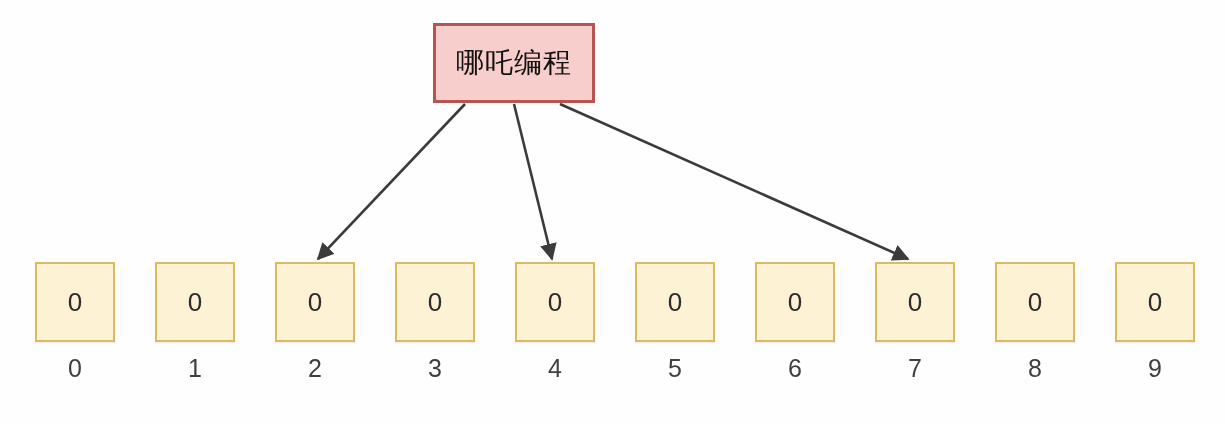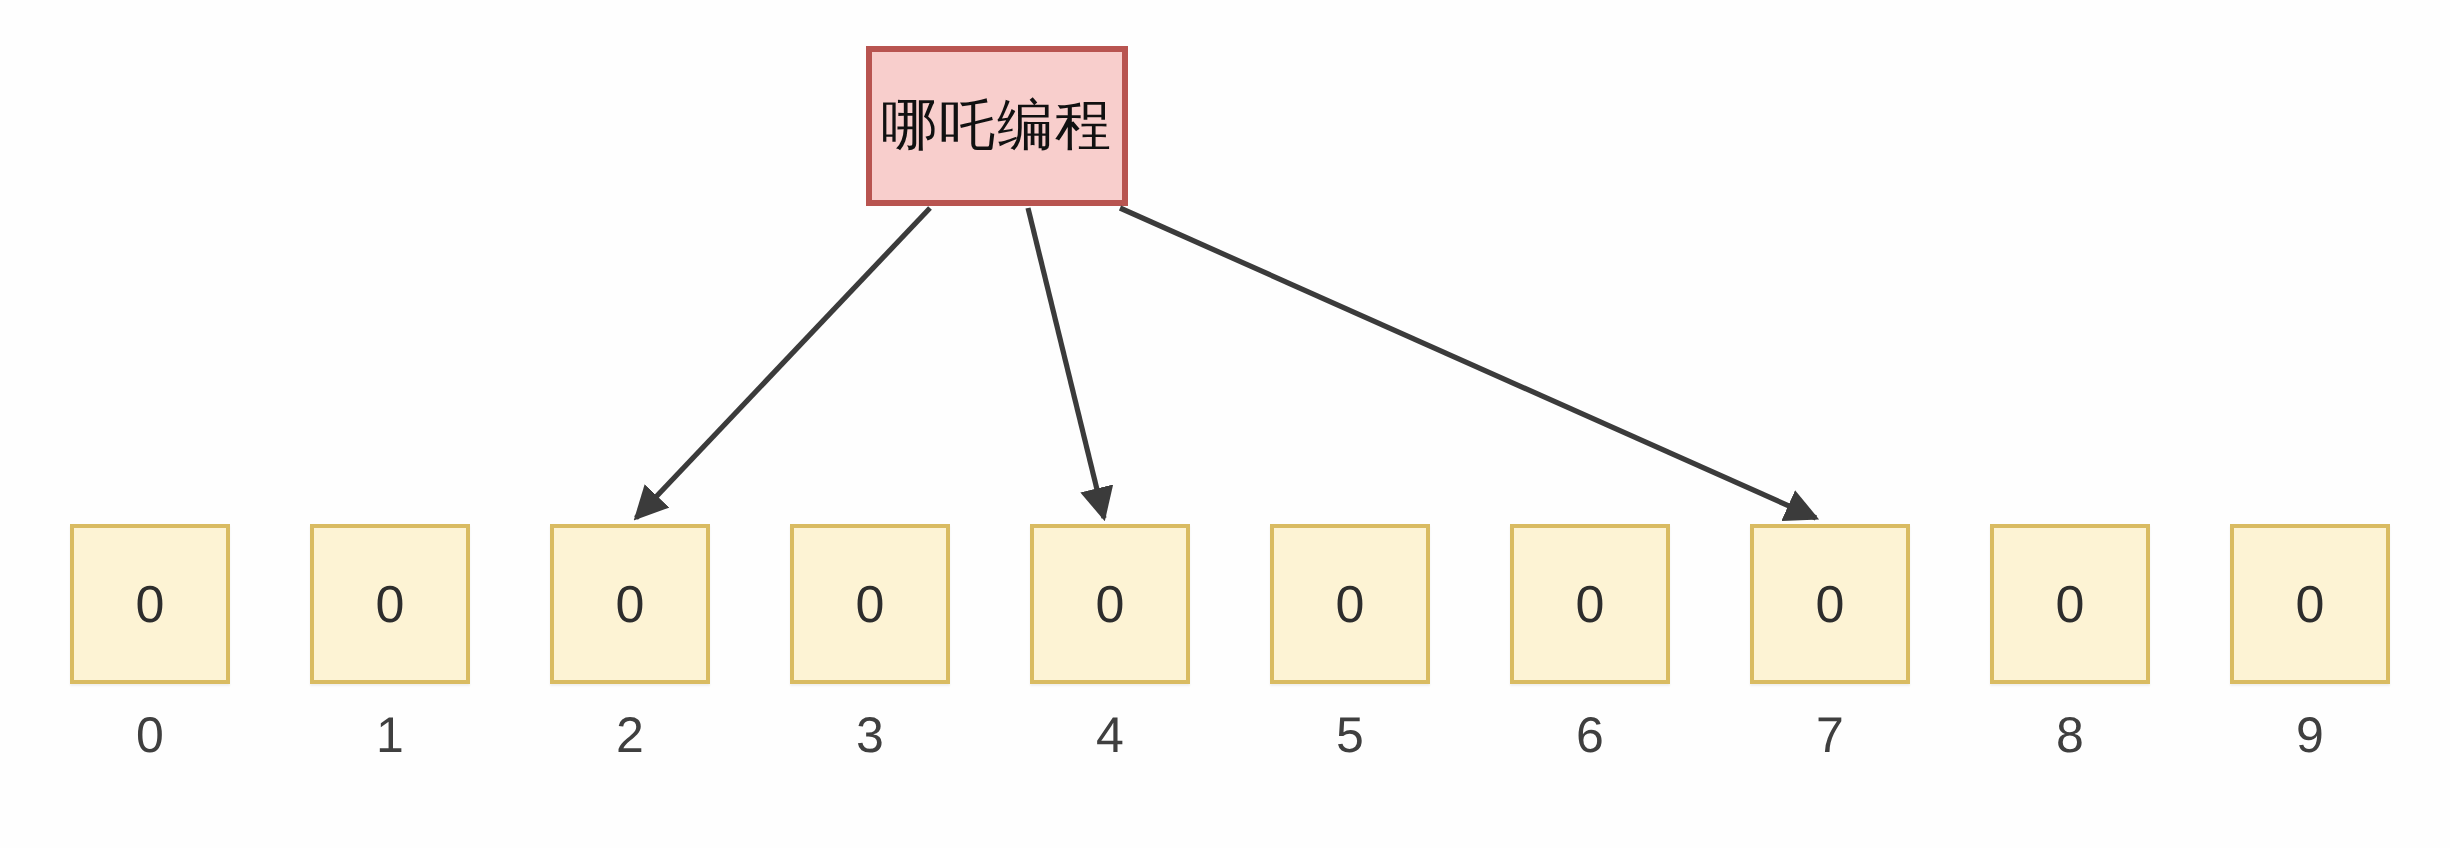--- a/index.html
+++ b/index.html
@@ -21,21 +21,21 @@
     width: 1225px;
     height: 424px;
     background: var(--background);
     overflow: hidden;
   }
 
   .pointer-box {
     position: absolute;
     left: 433px;
     top: 23px;
-    width: 131px;
+    width: 162px;
     height: 80px;
     background: var(--pointer-fill);
     border: 3px solid var(--pointer-border);
     display: flex;
     align-items: center;
     justify-content: center;
     font-size: 28px;
     color: #111;
     letter-spacing: 1px;
   }

